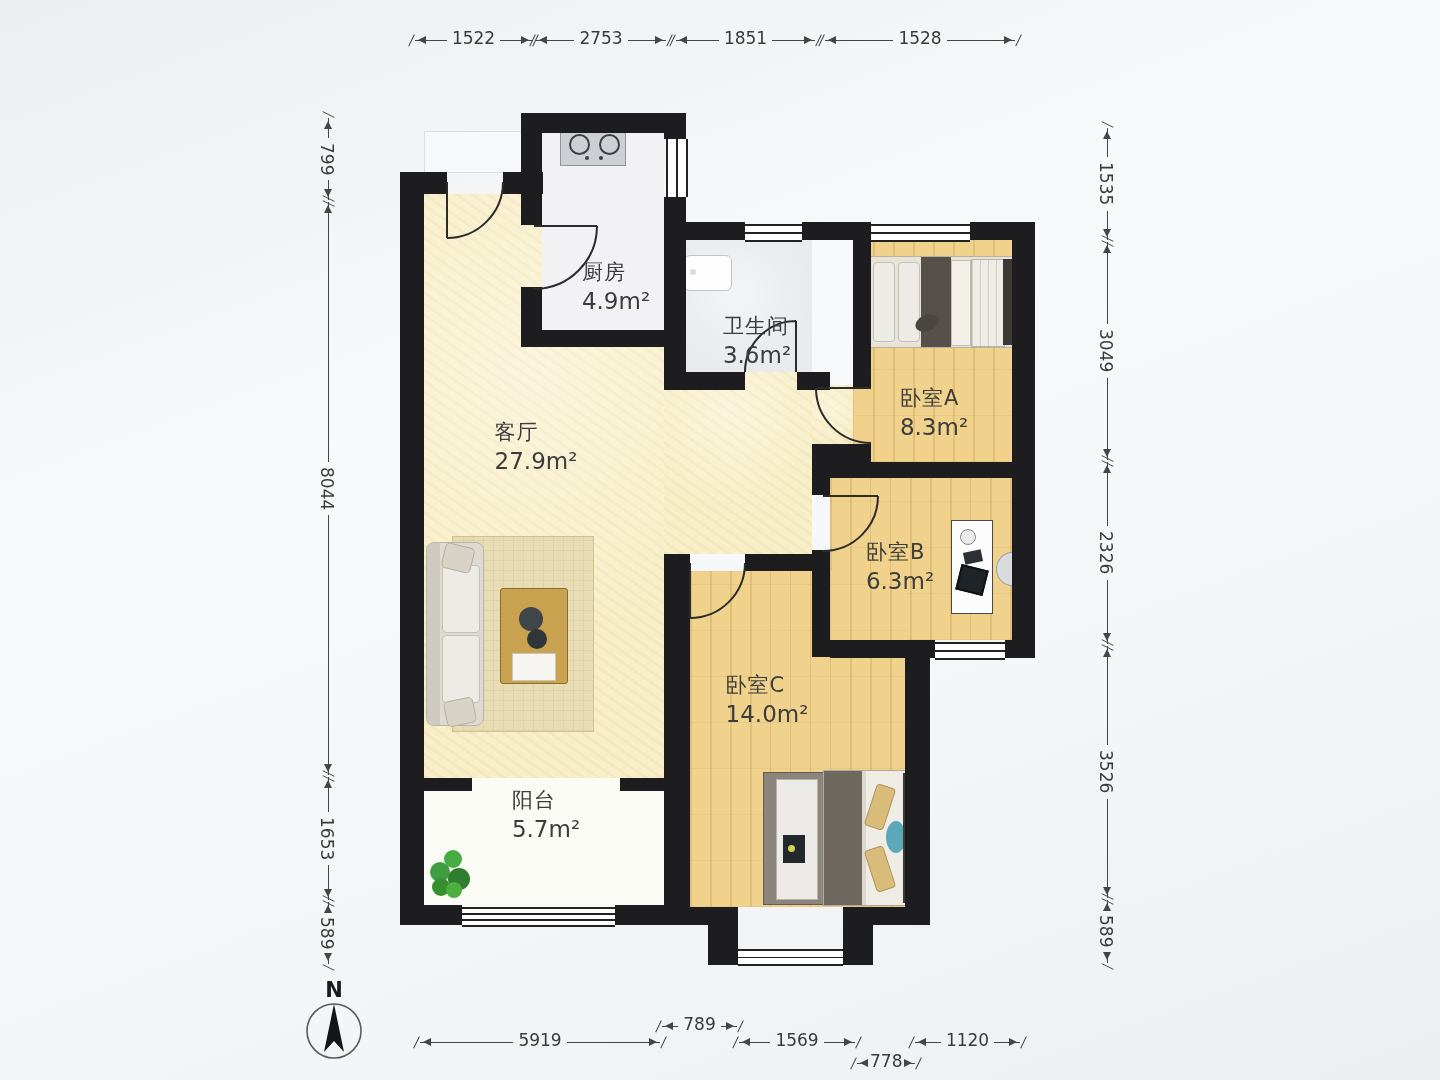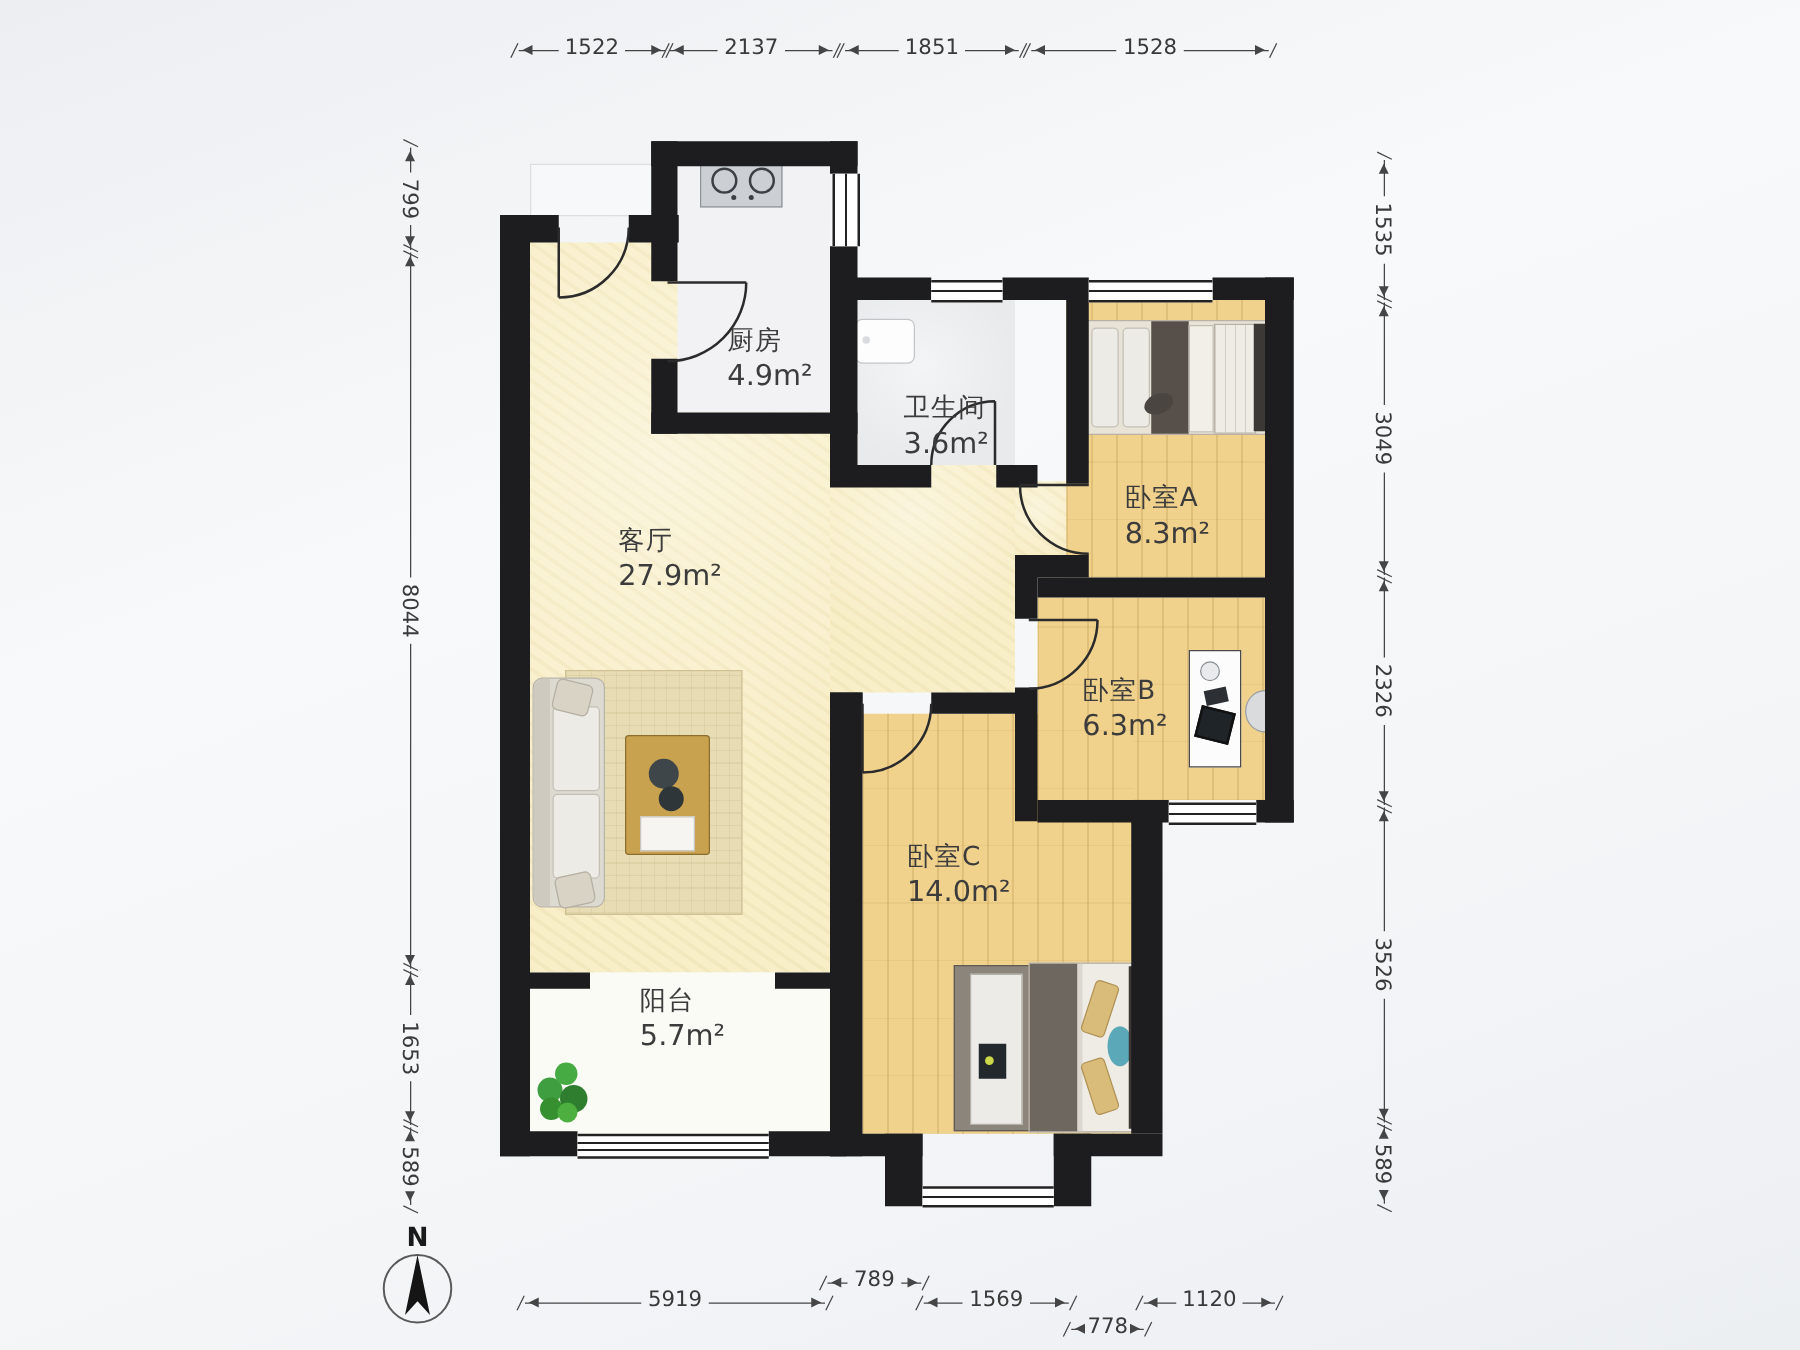--- a/index.html
+++ b/index.html
@@ -222,21 +222,21 @@
     <div class="rarea">5.7m²</div>
   </div>
 
   <div class="dim h" style="left:415px;top:30px;width:117px">
       <i class="ln a"></i>
       <span class="lbl">1522</span>
       <i class="ln b"></i>
     </div>
   <div class="dim h" style="left:536px;top:30px;width:130px">
       <i class="ln a"></i>
-      <span class="lbl">2137</span>
+      <span class="lbl">2753</span>
       <i class="ln b"></i>
     </div>
   <div class="dim h" style="left:676px;top:30px;width:139px">
       <i class="ln a"></i>
       <span class="lbl">1851</span>
       <i class="ln b"></i>
     </div>
   <div class="dim h" style="left:825px;top:30px;width:190px">
       <i class="ln a"></i>
       <span class="lbl">1528</span>

